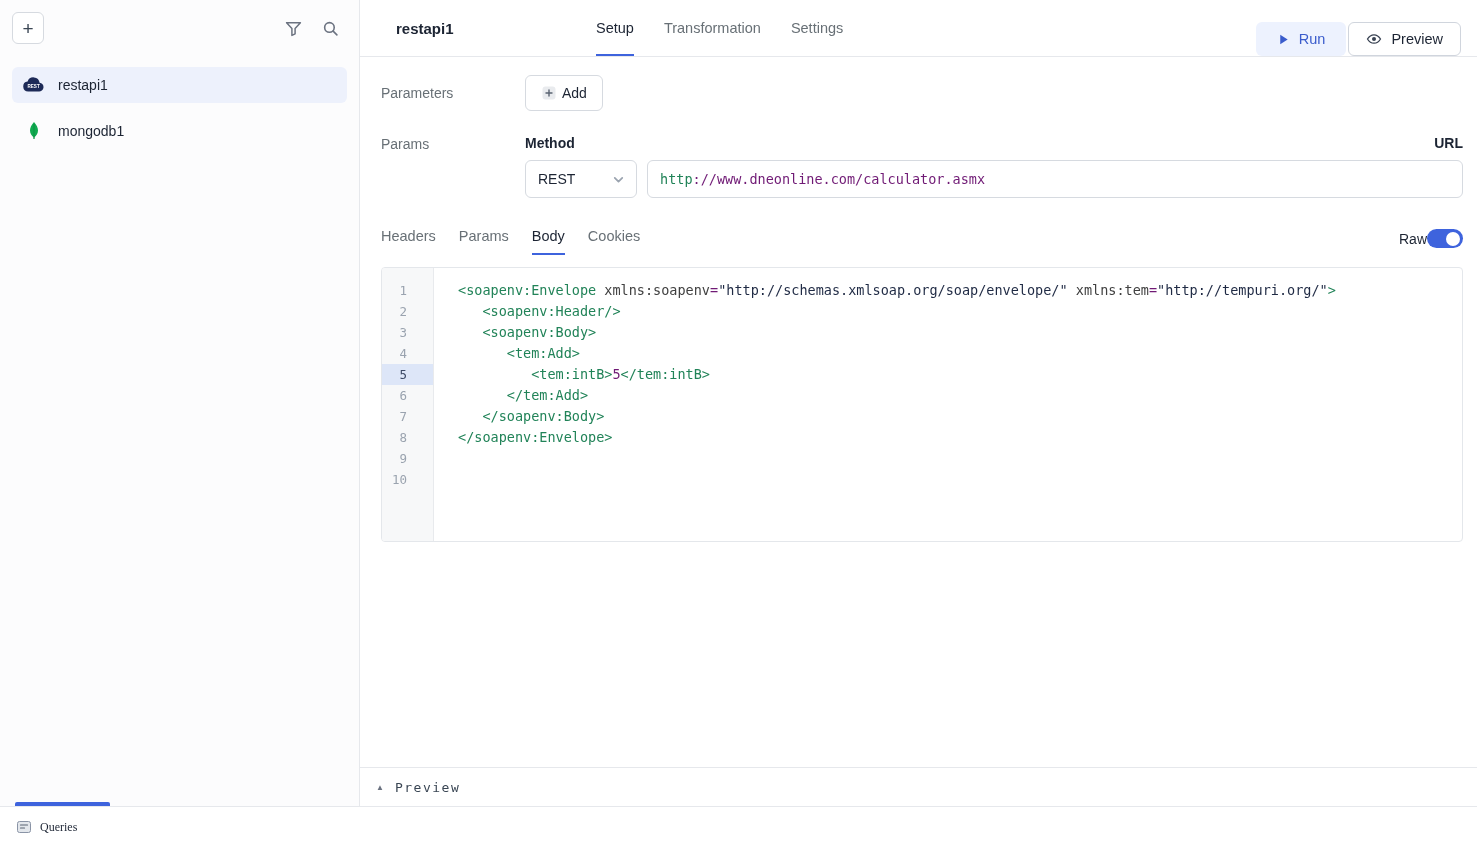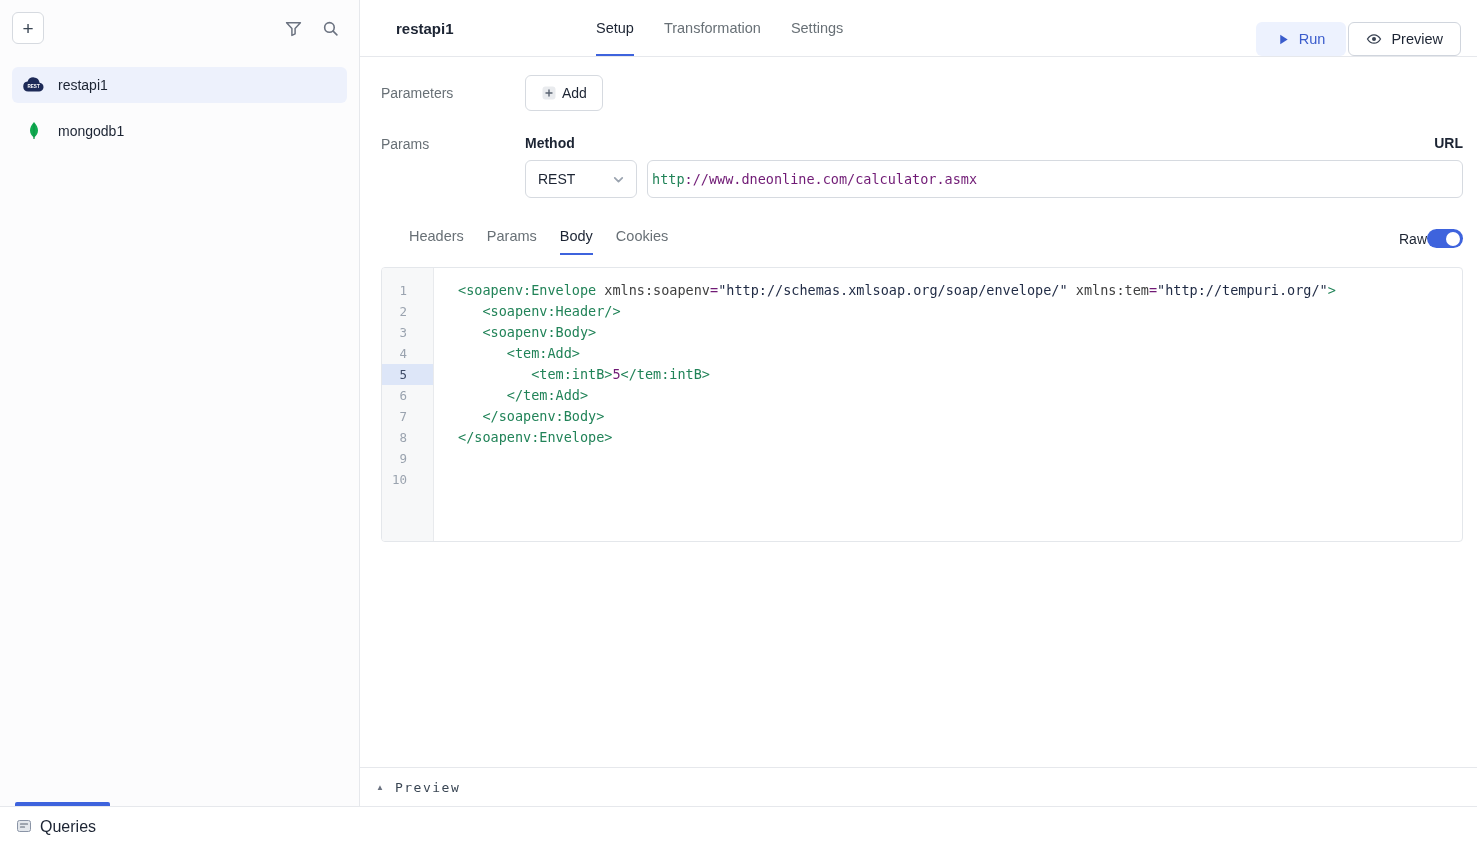--- a/index.html
+++ b/index.html
@@ -48,24 +48,24 @@
   .content { flex: 1; min-height: 0; padding: 18px 14px 0 21px; }
   .param-row { display: flex; align-items: center; height: 36px; margin-bottom: 24px; }
   .field-label { width: 144px; font-size: 14px; color: var(--text-gray); }
   .add-param-btn { height: 36px; padding: 0 15px; border: 1px solid #D6DAE0; border-radius: 6px; background: #fff; font-family: inherit; font-size: 14px; color: var(--text); display: flex; align-items: center; gap: 5px; cursor: pointer; }
   .request-row { display: flex; align-items: flex-start; }
   .request-row .field-label { padding-top: 1px; }
   .input-label { font-size: 14px; font-weight: 600; color: var(--text); margin-bottom: 9px; }
   .method-col { width: 112px; margin-right: 10px; }
   .method-select { height: 38px; border: 1px solid #D6DAE0; border-radius: 6px; background: #fff; display: flex; align-items: center; justify-content: space-between; padding: 0 10px 0 12px; font-size: 14px; color: var(--text); cursor: pointer; }
   .url-col { flex: 1; min-width: 0; text-align: right; }
-  .url-input { height: 38px; border: 1px solid #D6DAE0; border-radius: 6px; background: #fff; display: flex; align-items: center; padding: 0 4px; font-family: "DejaVu Sans Mono", monospace; font-size: 13.5px; cursor: text; white-space: pre; overflow: hidden; }
+  .url-input { height: 38px; border: 1px solid #D6DAE0; border-radius: 6px; background: #fff; display: flex; align-items: center; padding: 0 12px; font-family: "DejaVu Sans Mono", monospace; font-size: 13.5px; cursor: text; white-space: pre; overflow: hidden; }
 
   .body-tabs-row { margin-top: 30px; display: flex; align-items: center; }
-  .body-tabs { display: flex; margin-left: 28px; }
+  .body-tabs { display: flex; margin-left: 0; }
   .btab { margin-right: 23px; padding-bottom: 9px; font-size: 14.5px; color: var(--text-gray); border-bottom: 2px solid transparent; cursor: pointer; }
   .btab.active { color: var(--text); font-weight: 500; border-bottom-color: var(--accent); }
   .raw-wrap { margin-left: auto; display: flex; align-items: center; padding-bottom: 6px; }
   .raw-label { font-size: 14px; color: var(--text); }
   .toggle { width: 36px; height: 19px; border-radius: 10px; background: var(--accent); position: relative; cursor: pointer; }
   .toggle .knob { position: absolute; top: 2.5px; right: 3px; width: 14px; height: 14px; border-radius: 50%; background: #fff; }
 
   
   .editor { margin-top: 12px; height: 275px; border: 1px solid #E4E7EB; border-radius: 4px; display: flex; overflow: hidden; font-family: "DejaVu Sans Mono", monospace; font-size: 13.5px; background: #fff; }
   .gutter { width: 52px; background: #F7F8F9; border-right: 1px solid #E8EAED; padding-top: 12px; flex-shrink: 0; }
@@ -76,21 +76,21 @@
   .tk-tag { color: #218358; }
   .tk-attr { color: #404040; }
   .tk-str { color: #1F2A44; }
   .tk-plain { color: #701a75; }
 
   
   .preview-bar { height: 39px; border-top: 1px solid var(--border); display: flex; align-items: center; padding: 0 16px; gap: 11px; cursor: pointer; }
   .tri-up { font-size: 8px; color: #6B7280; }
   .preview-label { font-family: "DejaVu Sans Mono", monospace; font-size: 13px; letter-spacing: 1.5px; color: #3A4654; }
   .bottom-bar { height: 41px; border-top: 1px solid var(--border); background: #fff; display: flex; align-items: center; padding: 0 16px; }
-  .queries-tab { display: flex; align-items: flex-start; gap: 8px; font-size: 16px; color: var(--text); cursor: pointer; }
+  .queries-tab { display: flex; align-items: flex-end; gap: 8px; font-size: 12px; color: var(--text); cursor: pointer; font-family: Liberation Serif, serif; }
 </style>
 </head>
 <body>
 
 <div class="app">
   <div class="main-row">
 
     <aside class="sidebar">
       <div class="sb-top">
         <button class="add-btn">+</button>

